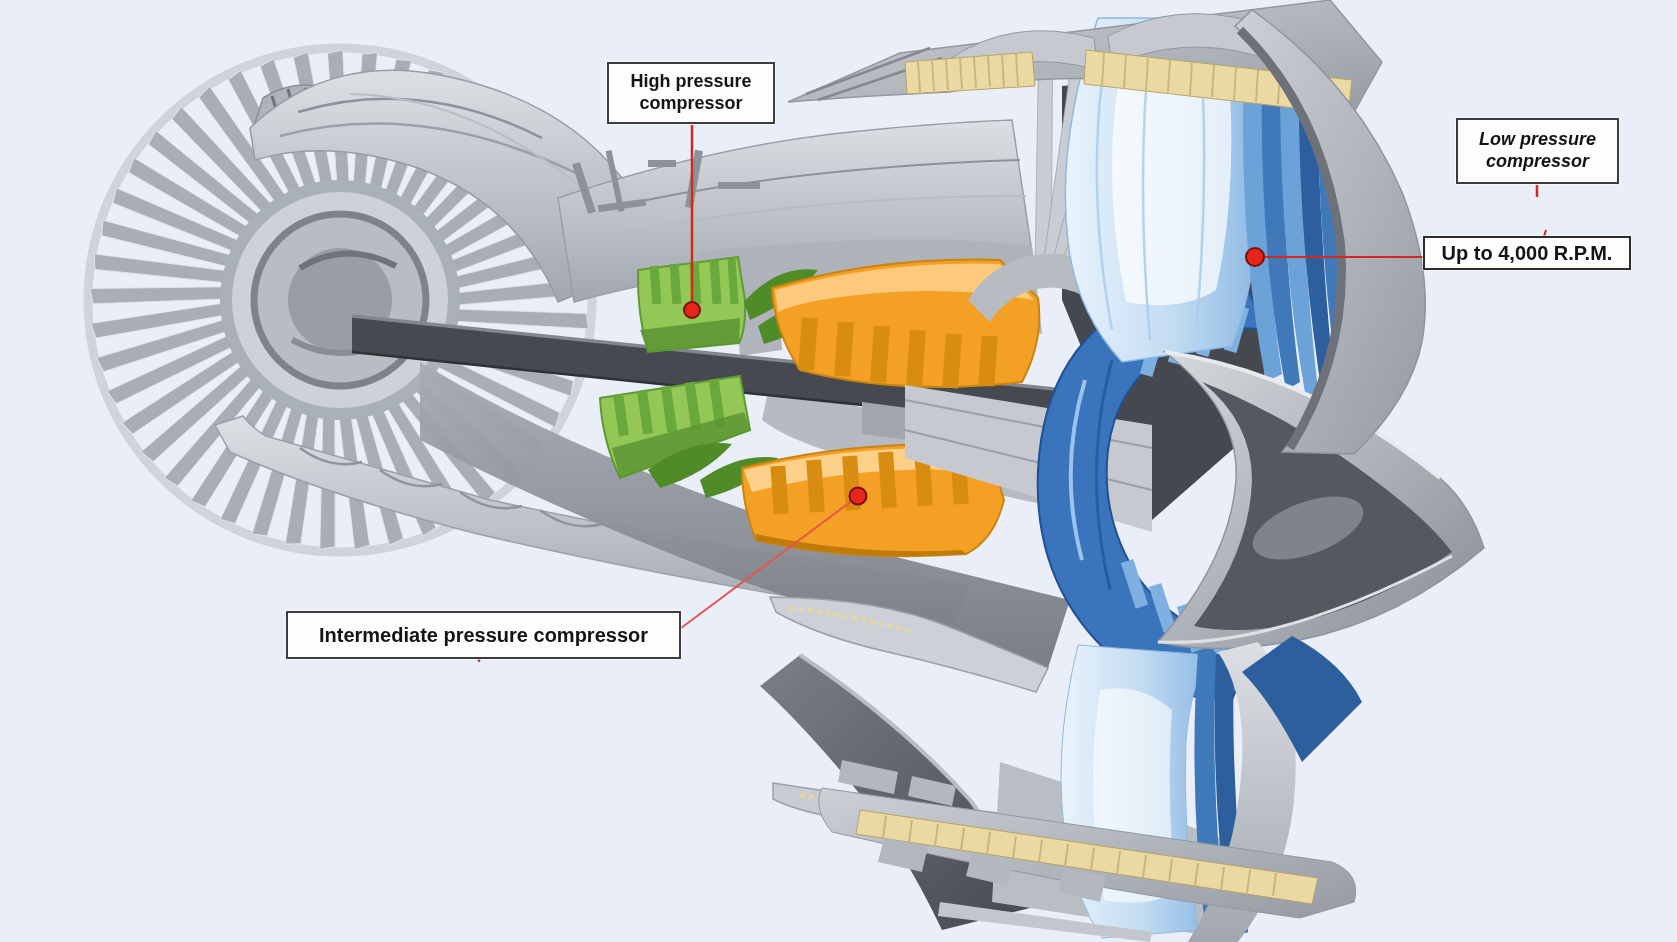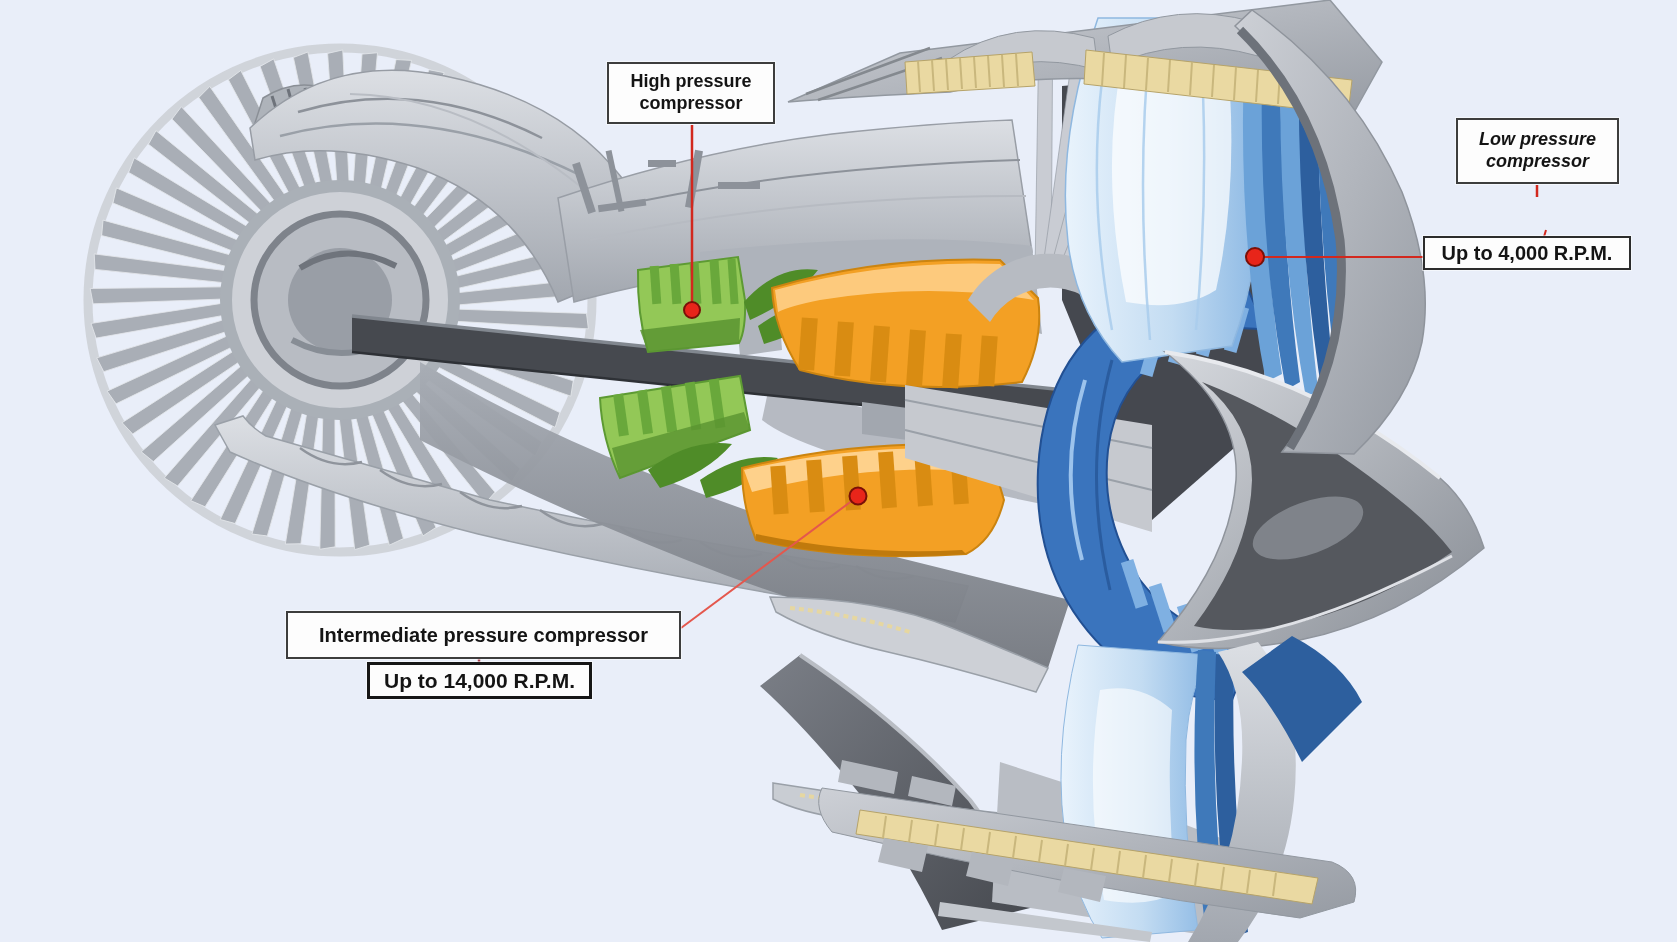--- a/index.html
+++ b/index.html
@@ -321,14 +321,13 @@
     <circle cx="1255" cy="257" r="9" stroke="#7a1008" stroke-width="2" fill="#e8251a"></circle>
   </g>
 </svg>
 
   <div id="hp-box" class="callout-box">High pressure compressor</div>
 
   <div id="lp-box" class="callout-box">Low pressure compressor</div>
   <div id="lp-rpm-box" class="callout-box">Up to 4,000 R.P.M.</div>
 
   <div id="ip-box" class="callout-box">Intermediate pressure compressor</div>
-  <div id="ip-rpm-box" class="callout-box">Up to 14,000 R.P.M.</div>
 </div>
 
 </body></html>

